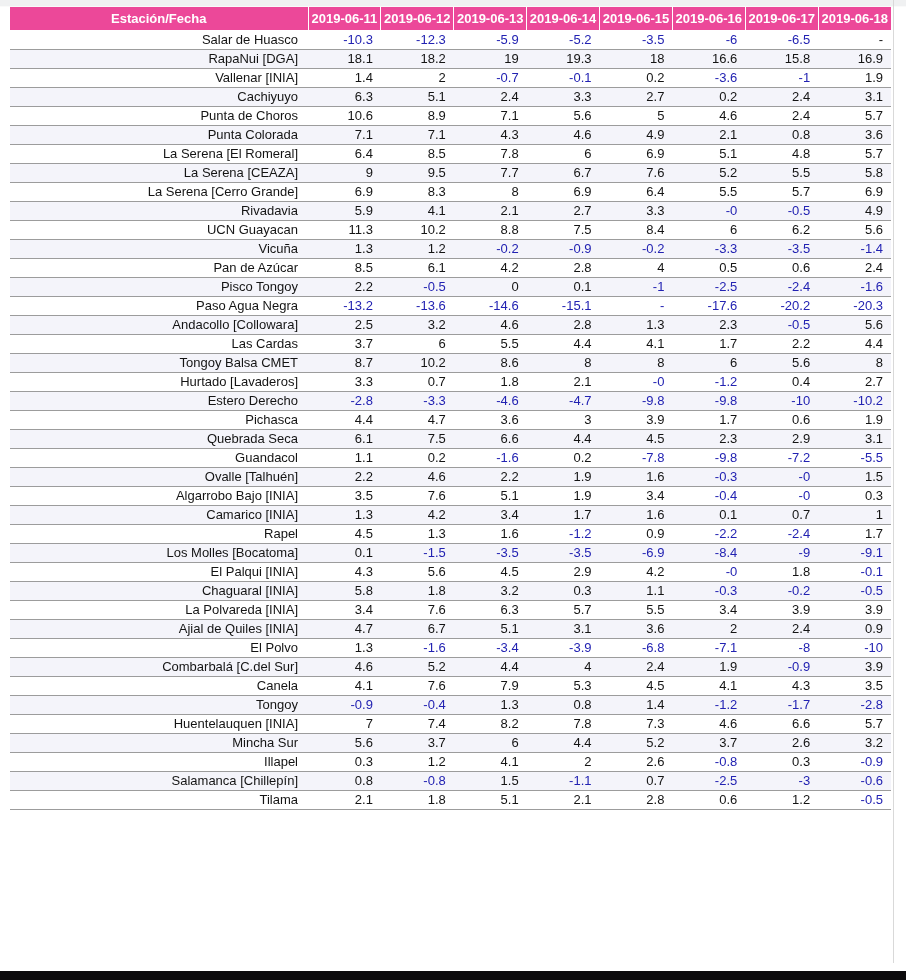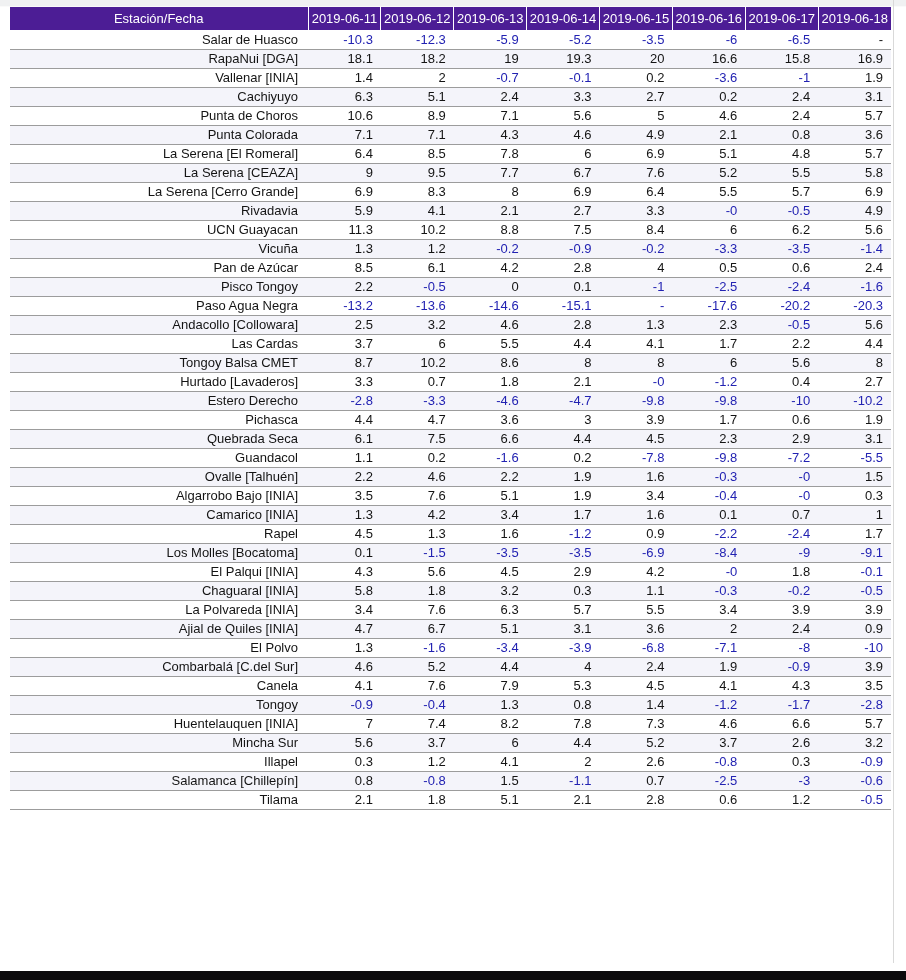--- a/index.html
+++ b/index.html
@@ -25,23 +25,23 @@
   table.data-table {
     border-collapse: collapse;
     table-layout: fixed;
     width: 881px;
     margin-left: 10px;
     font-size: 13px;
     color: #141414;
   }
   col.station-col { width: 298px; }
   thead th {
-    background: #4c1d95;
+    background: #ec4899;
     color: #ffffff;
-    font-weight: normal;
+    font-weight: bold;
     height: 23px;
     text-align: center;
     padding: 0;
     white-space: nowrap;
     overflow: hidden;
   }
   thead th + th { border-left: 1px solid #ffffff; }
   tbody tr { height: 19px; }
   tbody tr:nth-child(even) { background: #f4f4fa; }
   tbody td {
@@ -97,21 +97,21 @@
         <td class="neg">-6</td>
         <td class="neg">-6.5</td>
         <td>-</td>
       </tr>
       <tr>
         <td class="station">RapaNui [DGA]</td>
         <td>18.1</td>
         <td>18.2</td>
         <td>19</td>
         <td>19.3</td>
-        <td>20</td>
+        <td>18</td>
         <td>16.6</td>
         <td>15.8</td>
         <td>16.9</td>
       </tr>
       <tr>
         <td class="station">Vallenar [INIA]</td>
         <td>1.4</td>
         <td>2</td>
         <td class="neg">-0.7</td>
         <td class="neg">-0.1</td>

